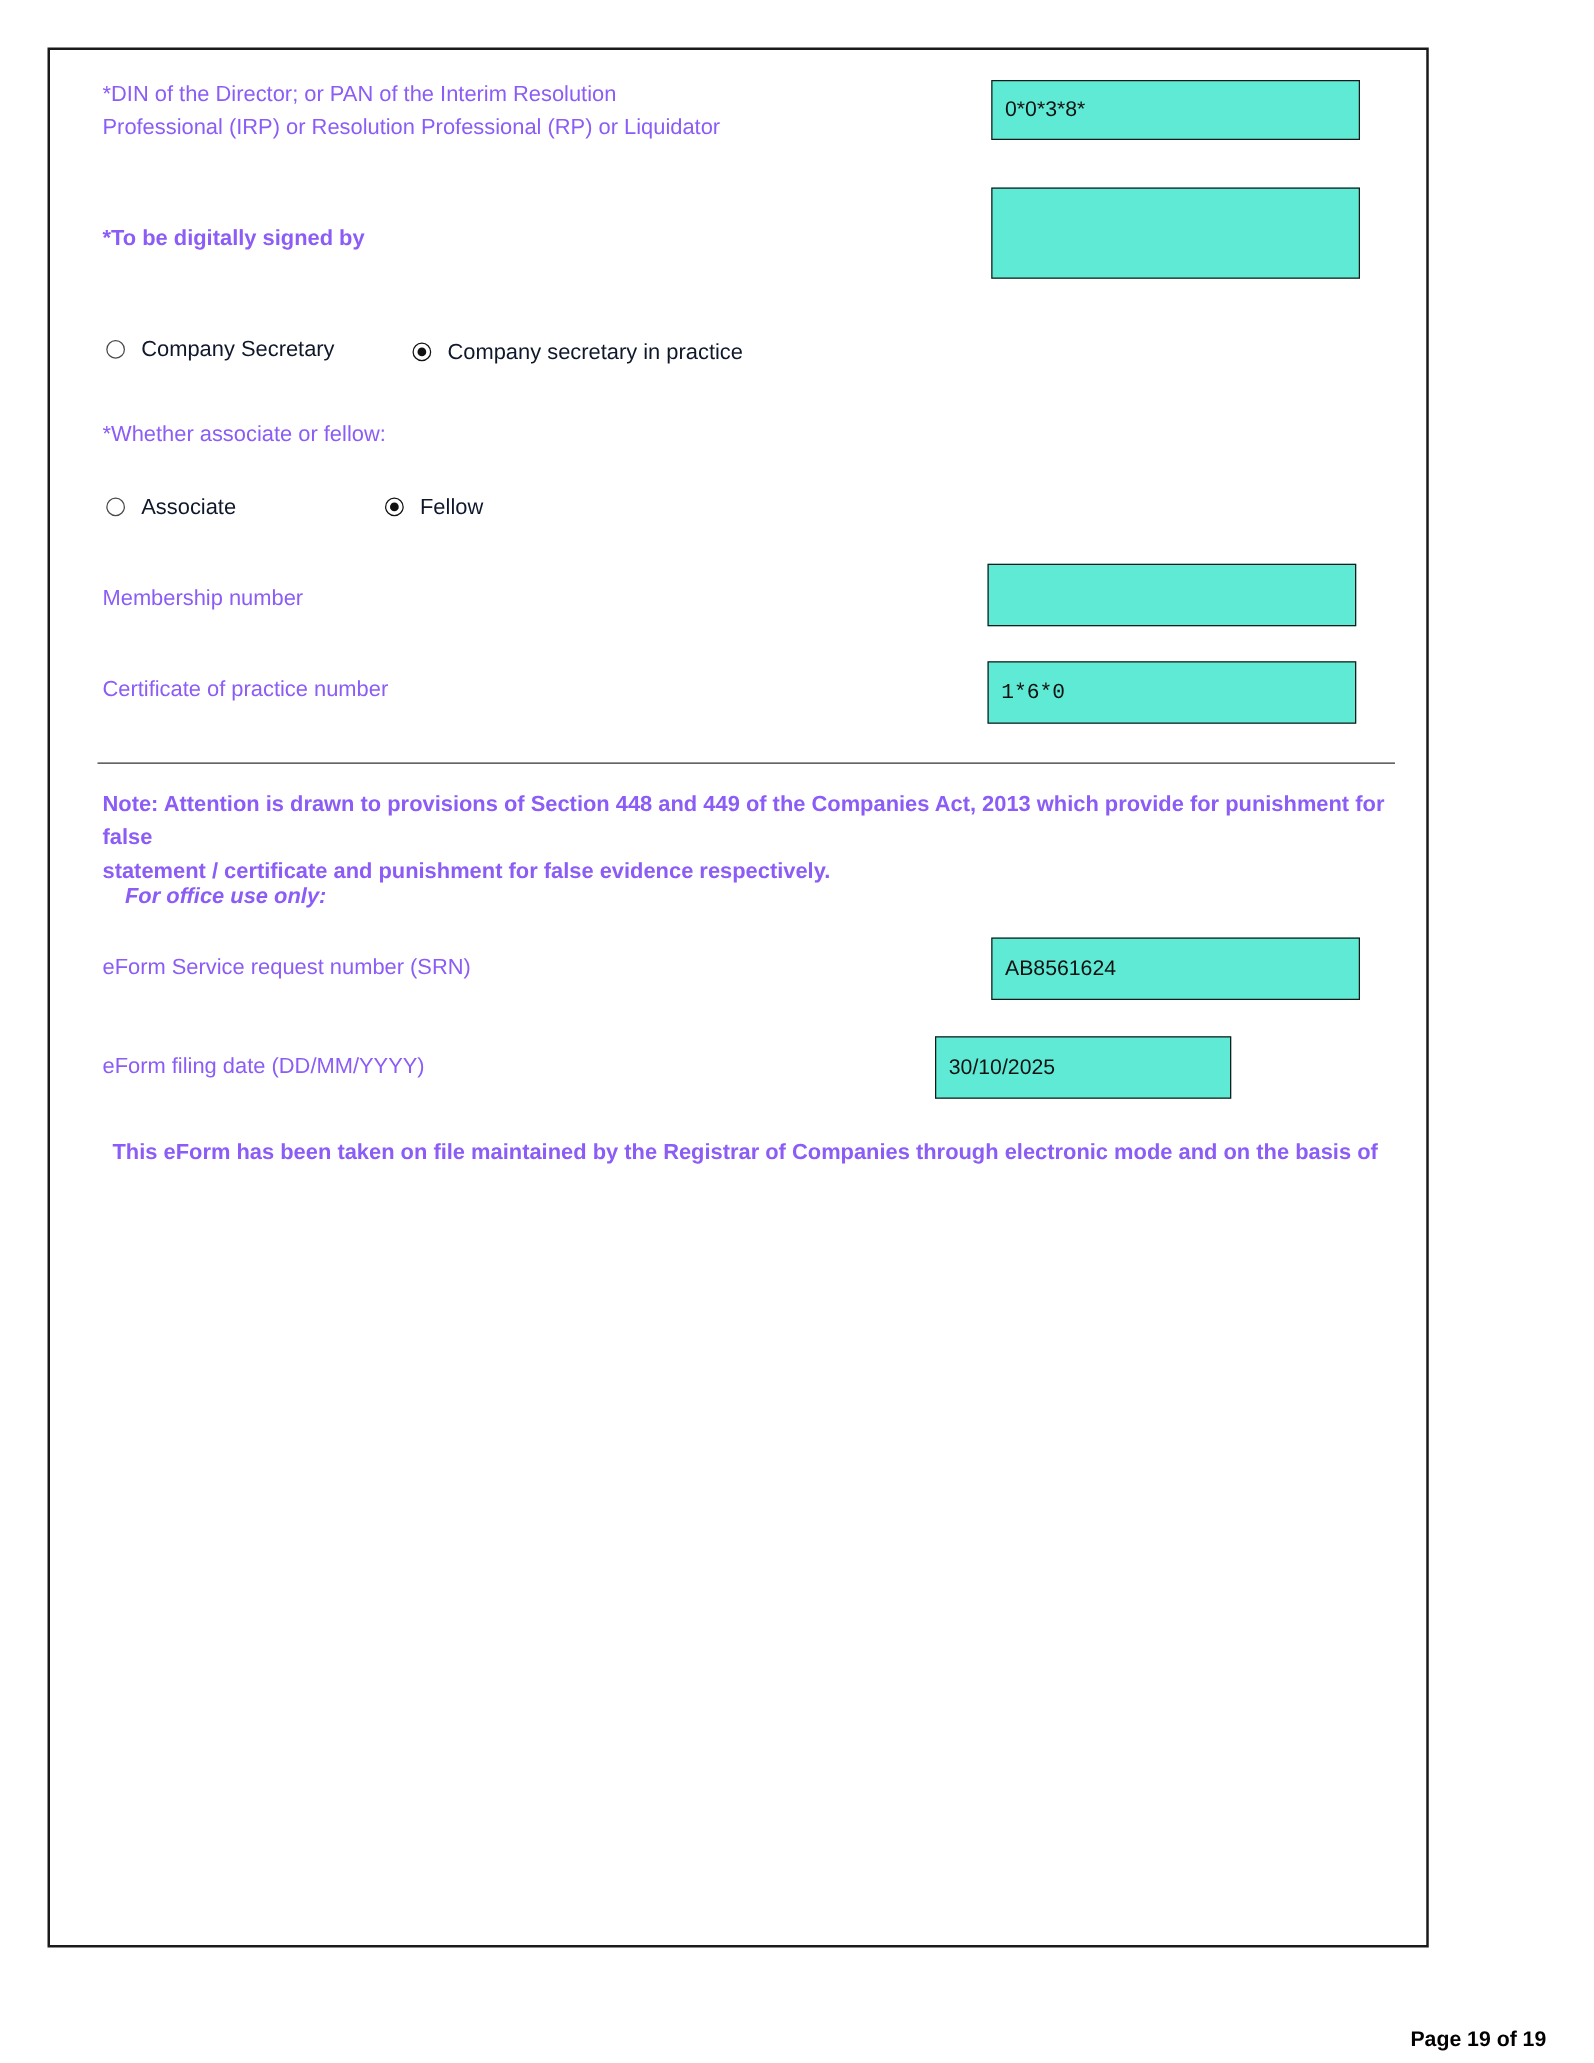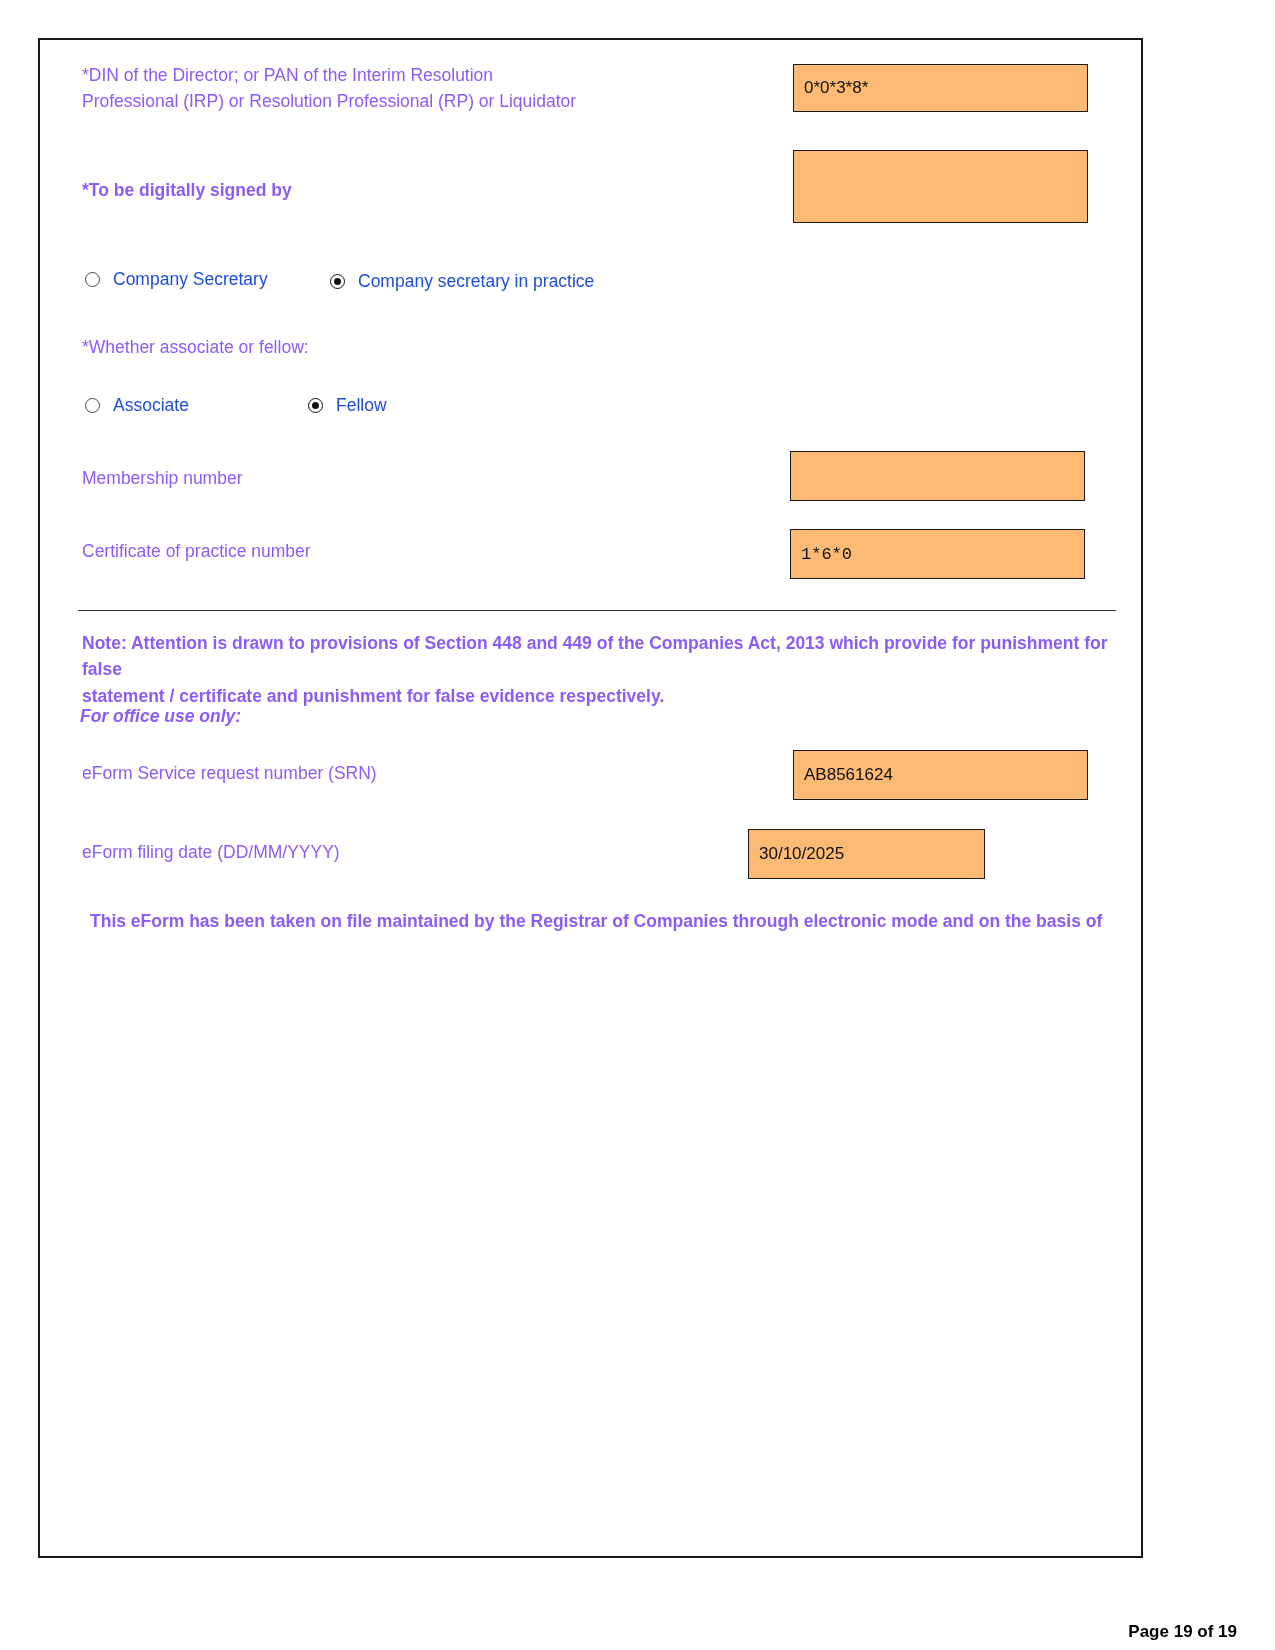--- a/index.html
+++ b/index.html
@@ -34,21 +34,21 @@
     left: 0;
     top: 0;
     width: 100%;
     height: 100%;
     box-sizing: border-box;
     padding: 22px 28px 0 8px;
   }
   .field-box {
     position: absolute;
     border: 1.6px solid #1a1a1a;
-    background: #fdba74;
+    background: #5eead4;
     box-sizing: border-box;
     font-size: 17px;
     color: #111;
     padding: 6px 10px;
     display: flex;
     align-items: center;
   }
 
   .radio-row {
     position: absolute;
@@ -76,21 +76,21 @@
     top: 50%;
     width: 7px;
     height: 7px;
     margin-left: -3.5px;
     margin-top: -3.5px;
     background: #111;
     border-radius: 50%;
   }
   .radio-label {
     font-size: 17.5px;
-    color: #1d4ed8;
+    color: #0f172a;
     margin-left: 13px;
     white-space: nowrap;
   }
   .hr {
     position: absolute;
     height: 0;
     border-top: 1.6px solid #333;
   }
   .para {
     position: absolute;
@@ -153,21 +153,21 @@
       <div class="para" style="left:42px; top:498px;">Certificate of practice number</div>
       <div class="field-box" style="left:750px; top:489px; width:295px; height:50px;font-family:Liberation Mono, monospace;">1*6*0</div>
 
       <div class="hr" style="left:38px; top:570px; width:1038px;"></div>
 
       <div class="para bold" style="left:42px; top:590px; width:1030px;">
         <div>Note: Attention is drawn to provisions of Section 448 and 449 of the Companies Act, 2013 which provide for punishment for false</div>
         <div>statement / certificate and punishment for false evidence respectively.</div>
       </div>
 
-      <div class="para italic" style="left:40px; top:663px;text-align:right;">For office use only:</div>
+      <div class="para italic" style="left:60px; top:663px;text-align:right;">For office use only:</div>
 
       <div class="para" style="left:42px; top:720px;">eForm Service request number (SRN)</div>
       <div class="field-box" style="left:753px; top:710px; width:295px; height:50px;">AB8561624</div>
 
       <div class="para" style="left:42px; top:799px;">eForm filing date (DD/MM/YYYY)</div>
       <div class="field-box" style="left:708px; top:789px; width:237px; height:50px;">30/10/2025</div>
 
       <div class="para bold" style="left:50px; top:868px; width:1020px;">
         <div>This eForm has been taken on file maintained by the Registrar of Companies through electronic mode and on the basis of</div>
       </div>

